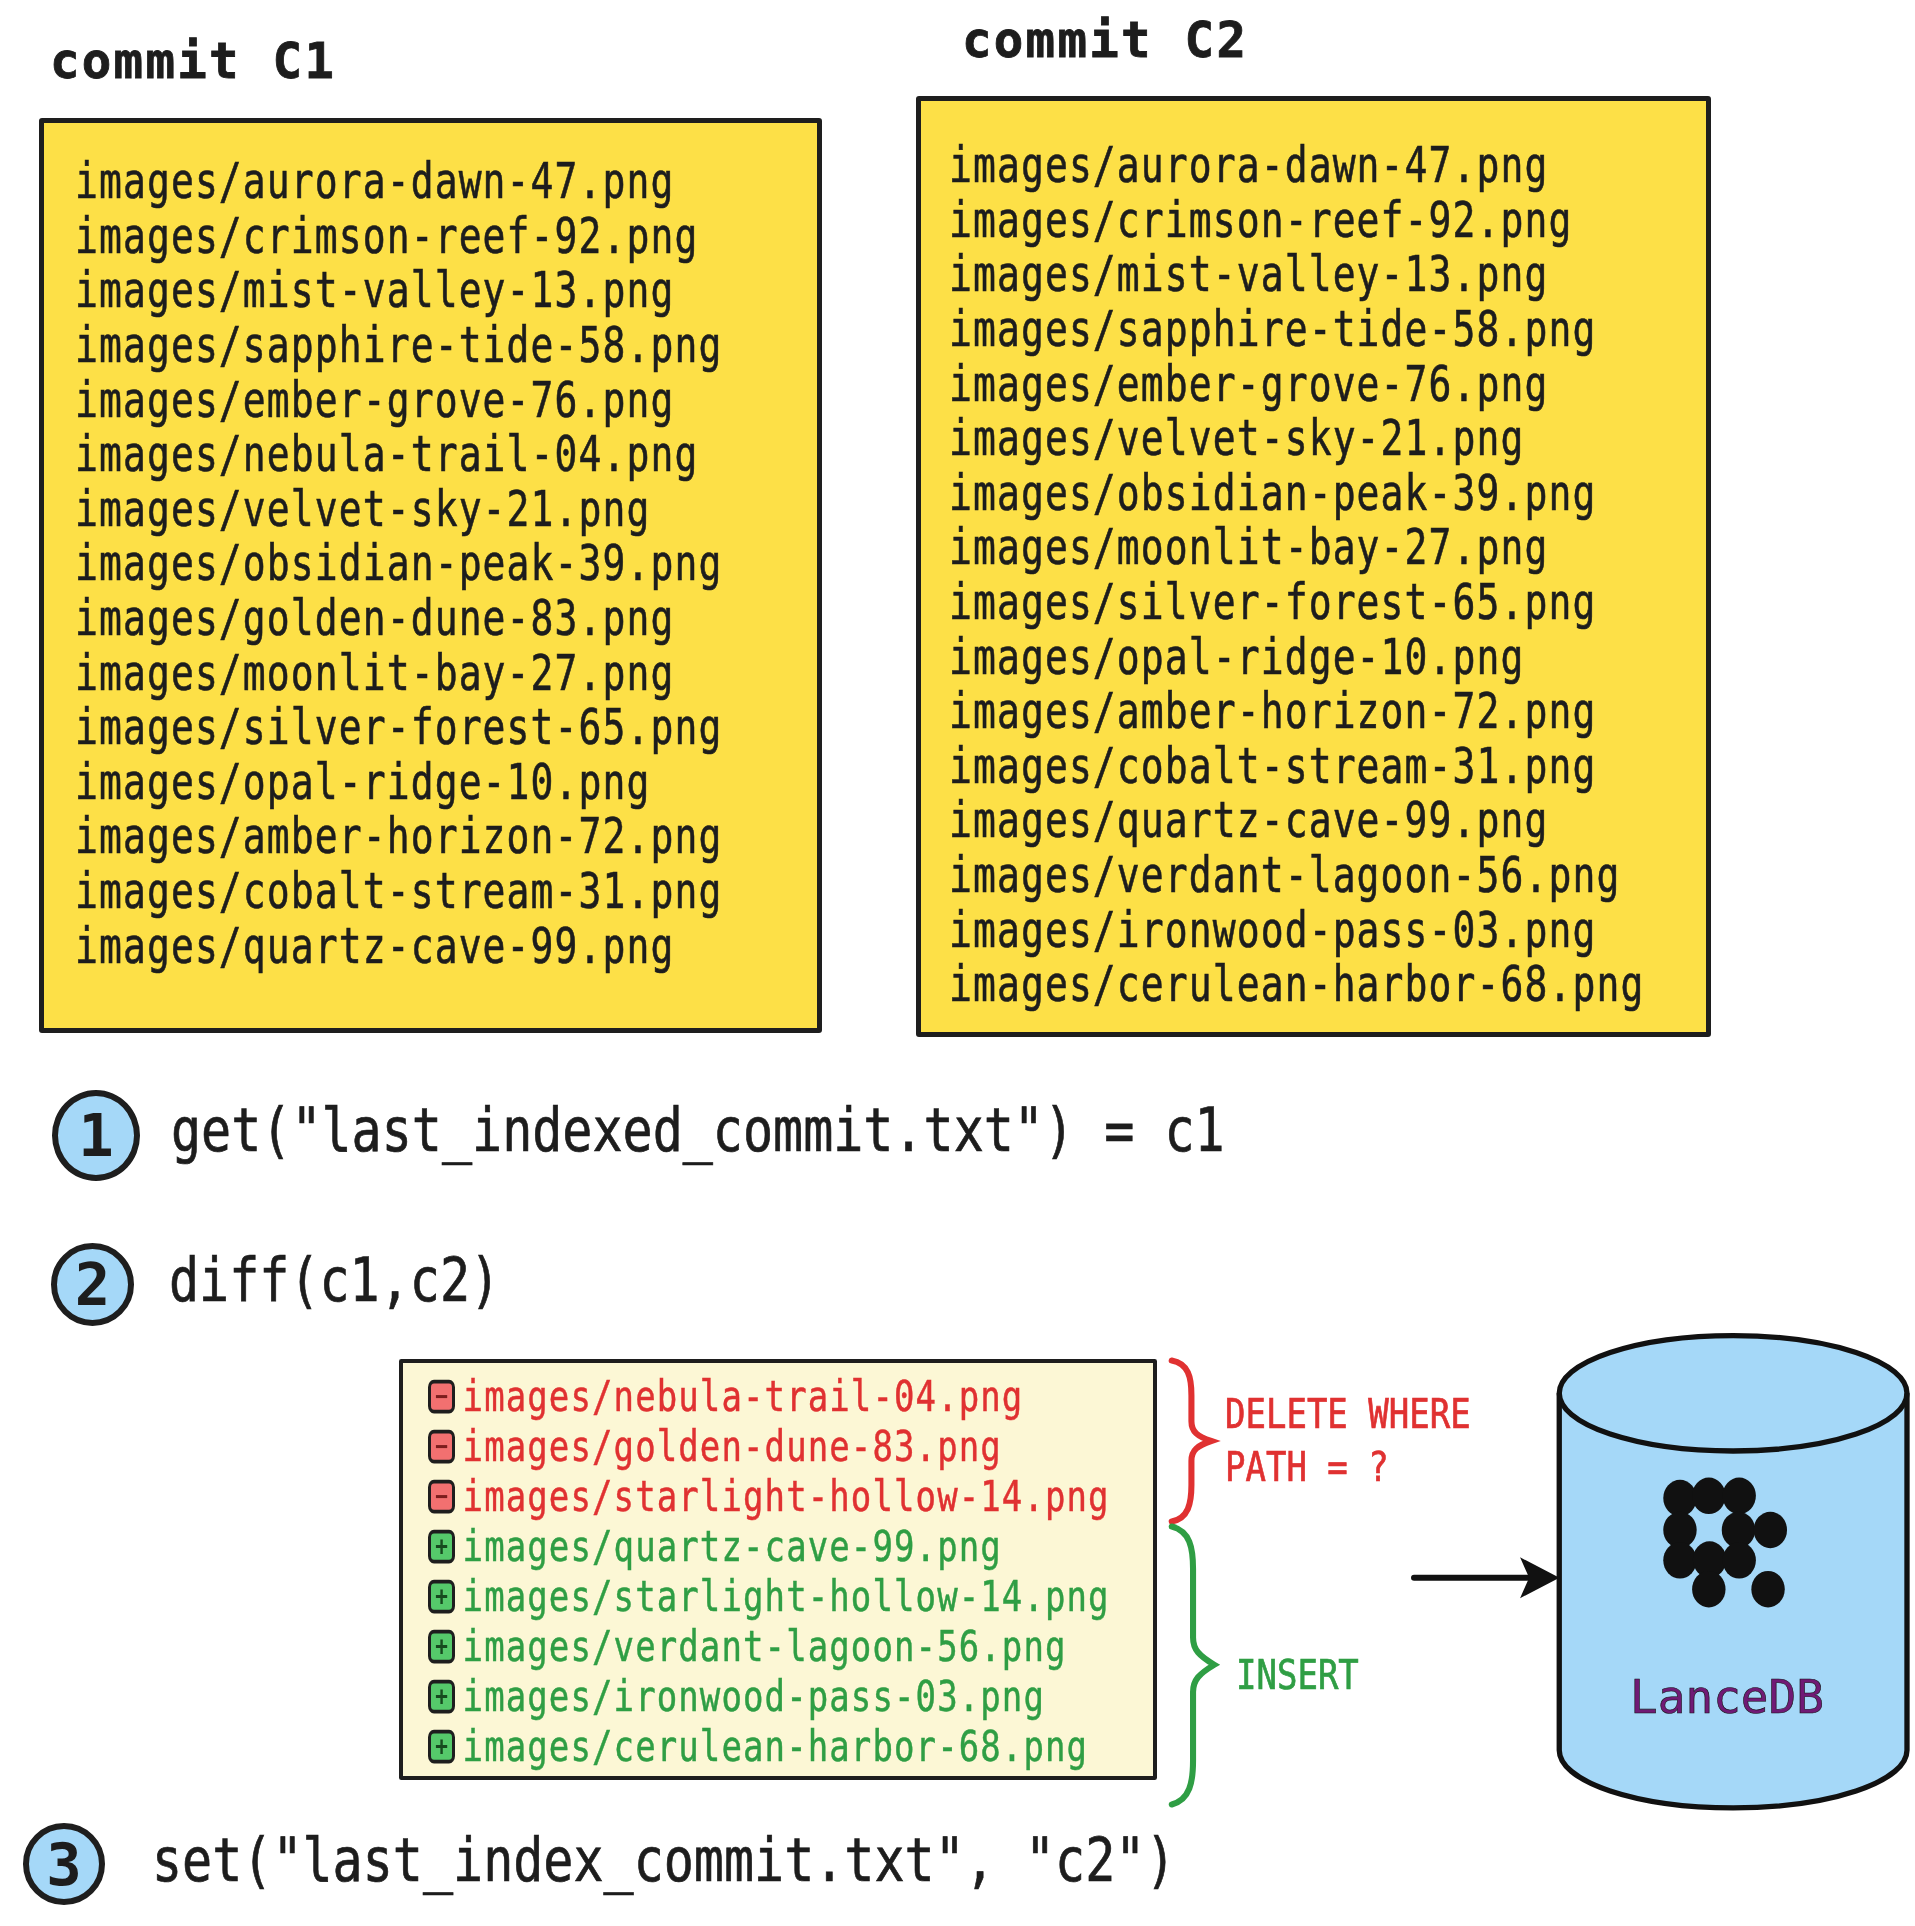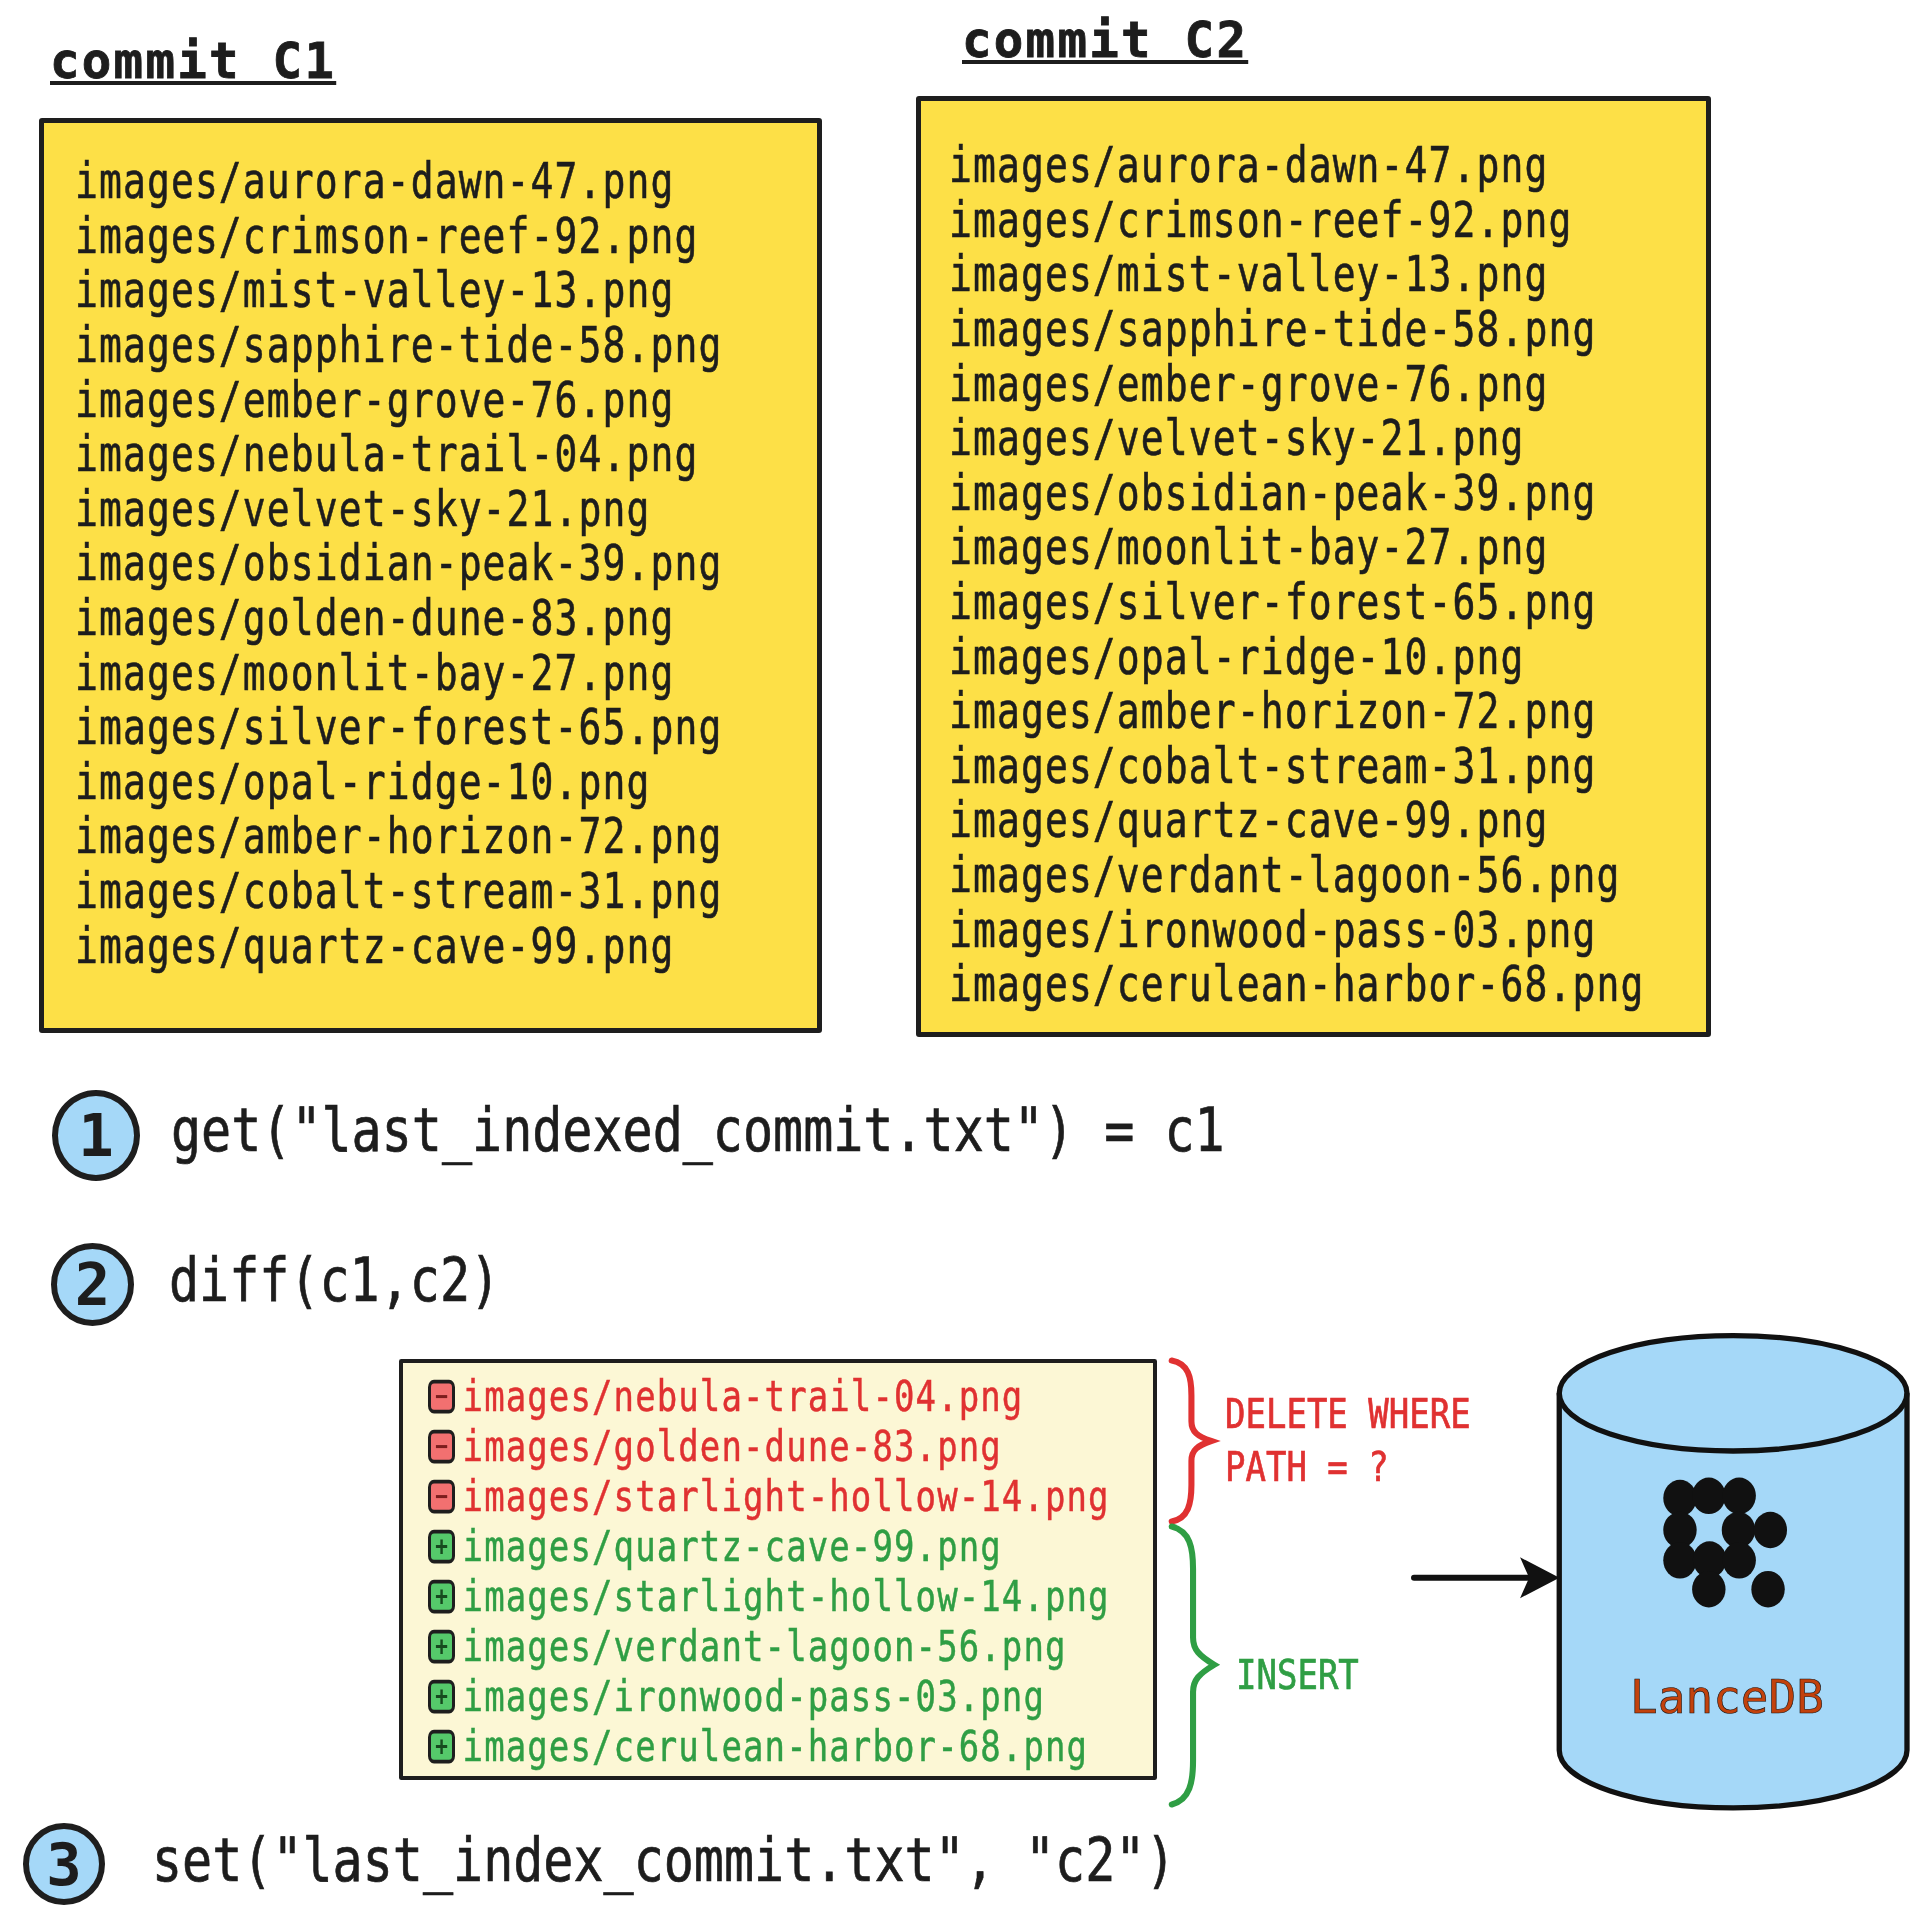--- a/index.html
+++ b/index.html
@@ -1,20 +1,20 @@
 <!DOCTYPE html>
 <html style="font-size:12px"><head>
 <meta charset="utf-8">
 <style>
   * { margin:0; padding:0; box-sizing:border-box; }
   html,body { width:1915px; height:1926px; background:#ffffff; overflow:hidden; }
   body { font-family:"DejaVu Sans Mono", monospace; color:#1d1d1d; position:relative; }
   .abs { position:absolute; }
 
-  .commit-title { font-size:49px; font-weight:bold; letter-spacing:2.3px; color:#1d1d1d;text-decoration:underline;
+  .commit-title { font-size:49px; font-weight:bold; letter-spacing:2.3px; color:#1d1d1d;
     -webkit-text-stroke:0.8px #1d1d1d; }
 
   .commit-box { background:#fde047; border:5.3px solid #1e1e1e; border-radius:3px; }
   .list { transform:scaleY(1.3); transform-origin:0 0; }
   .file-line { font-size:38px; letter-spacing:1.1px; height:42px; display:flex; align-items:center;
     white-space:pre; -webkit-text-stroke:0.5px #1d1d1d; }
   .c2 .file-line { height:42px; }
 
   .step-circle { background:#a5d8f8; border:6px solid #1e1e1e; border-radius:50%;
     display:flex; align-items:center; justify-content:center; font-weight:bold; font-size:59px; }
@@ -32,21 +32,21 @@
   .diff-ic.add { background:#55c96a; color:#17491f; }
   .diff-path { font-size:34px; letter-spacing:1.1px; white-space:pre; -webkit-text-stroke:0.4px currentColor; }
   .diff-path.del { color:#e03131; }
   .diff-path.add { color:#2f9e44; }
 
   .anno { font-size:34px; letter-spacing:0px; white-space:pre; line-height:38px;
     transform:scaleY(1.2); transform-origin:0 0; -webkit-text-stroke:0.6px currentColor; }
   .anno.red { color:#e03131; }
   .anno.green { color:#2f9e44; }
 
-  .db-label { font-size:46px; letter-spacing:0px; text-align:center; color:#c2410c;
+  .db-label { font-size:46px; letter-spacing:0px; text-align:center; color:#701a75;
     -webkit-text-stroke:0.6px #111; }
 </style>
 </head>
 <body>
 
 <div class="abs commit-title" style="left:50px; top:33px;">commit C1</div>
 
 <div class="abs commit-box c1" style="left:39px; top:118px; width:783px; height:915px; padding-top:31px; padding-left:31px;">
   <div class="list">
       <div class="file-line">images/aurora-dawn-47.png</div>

